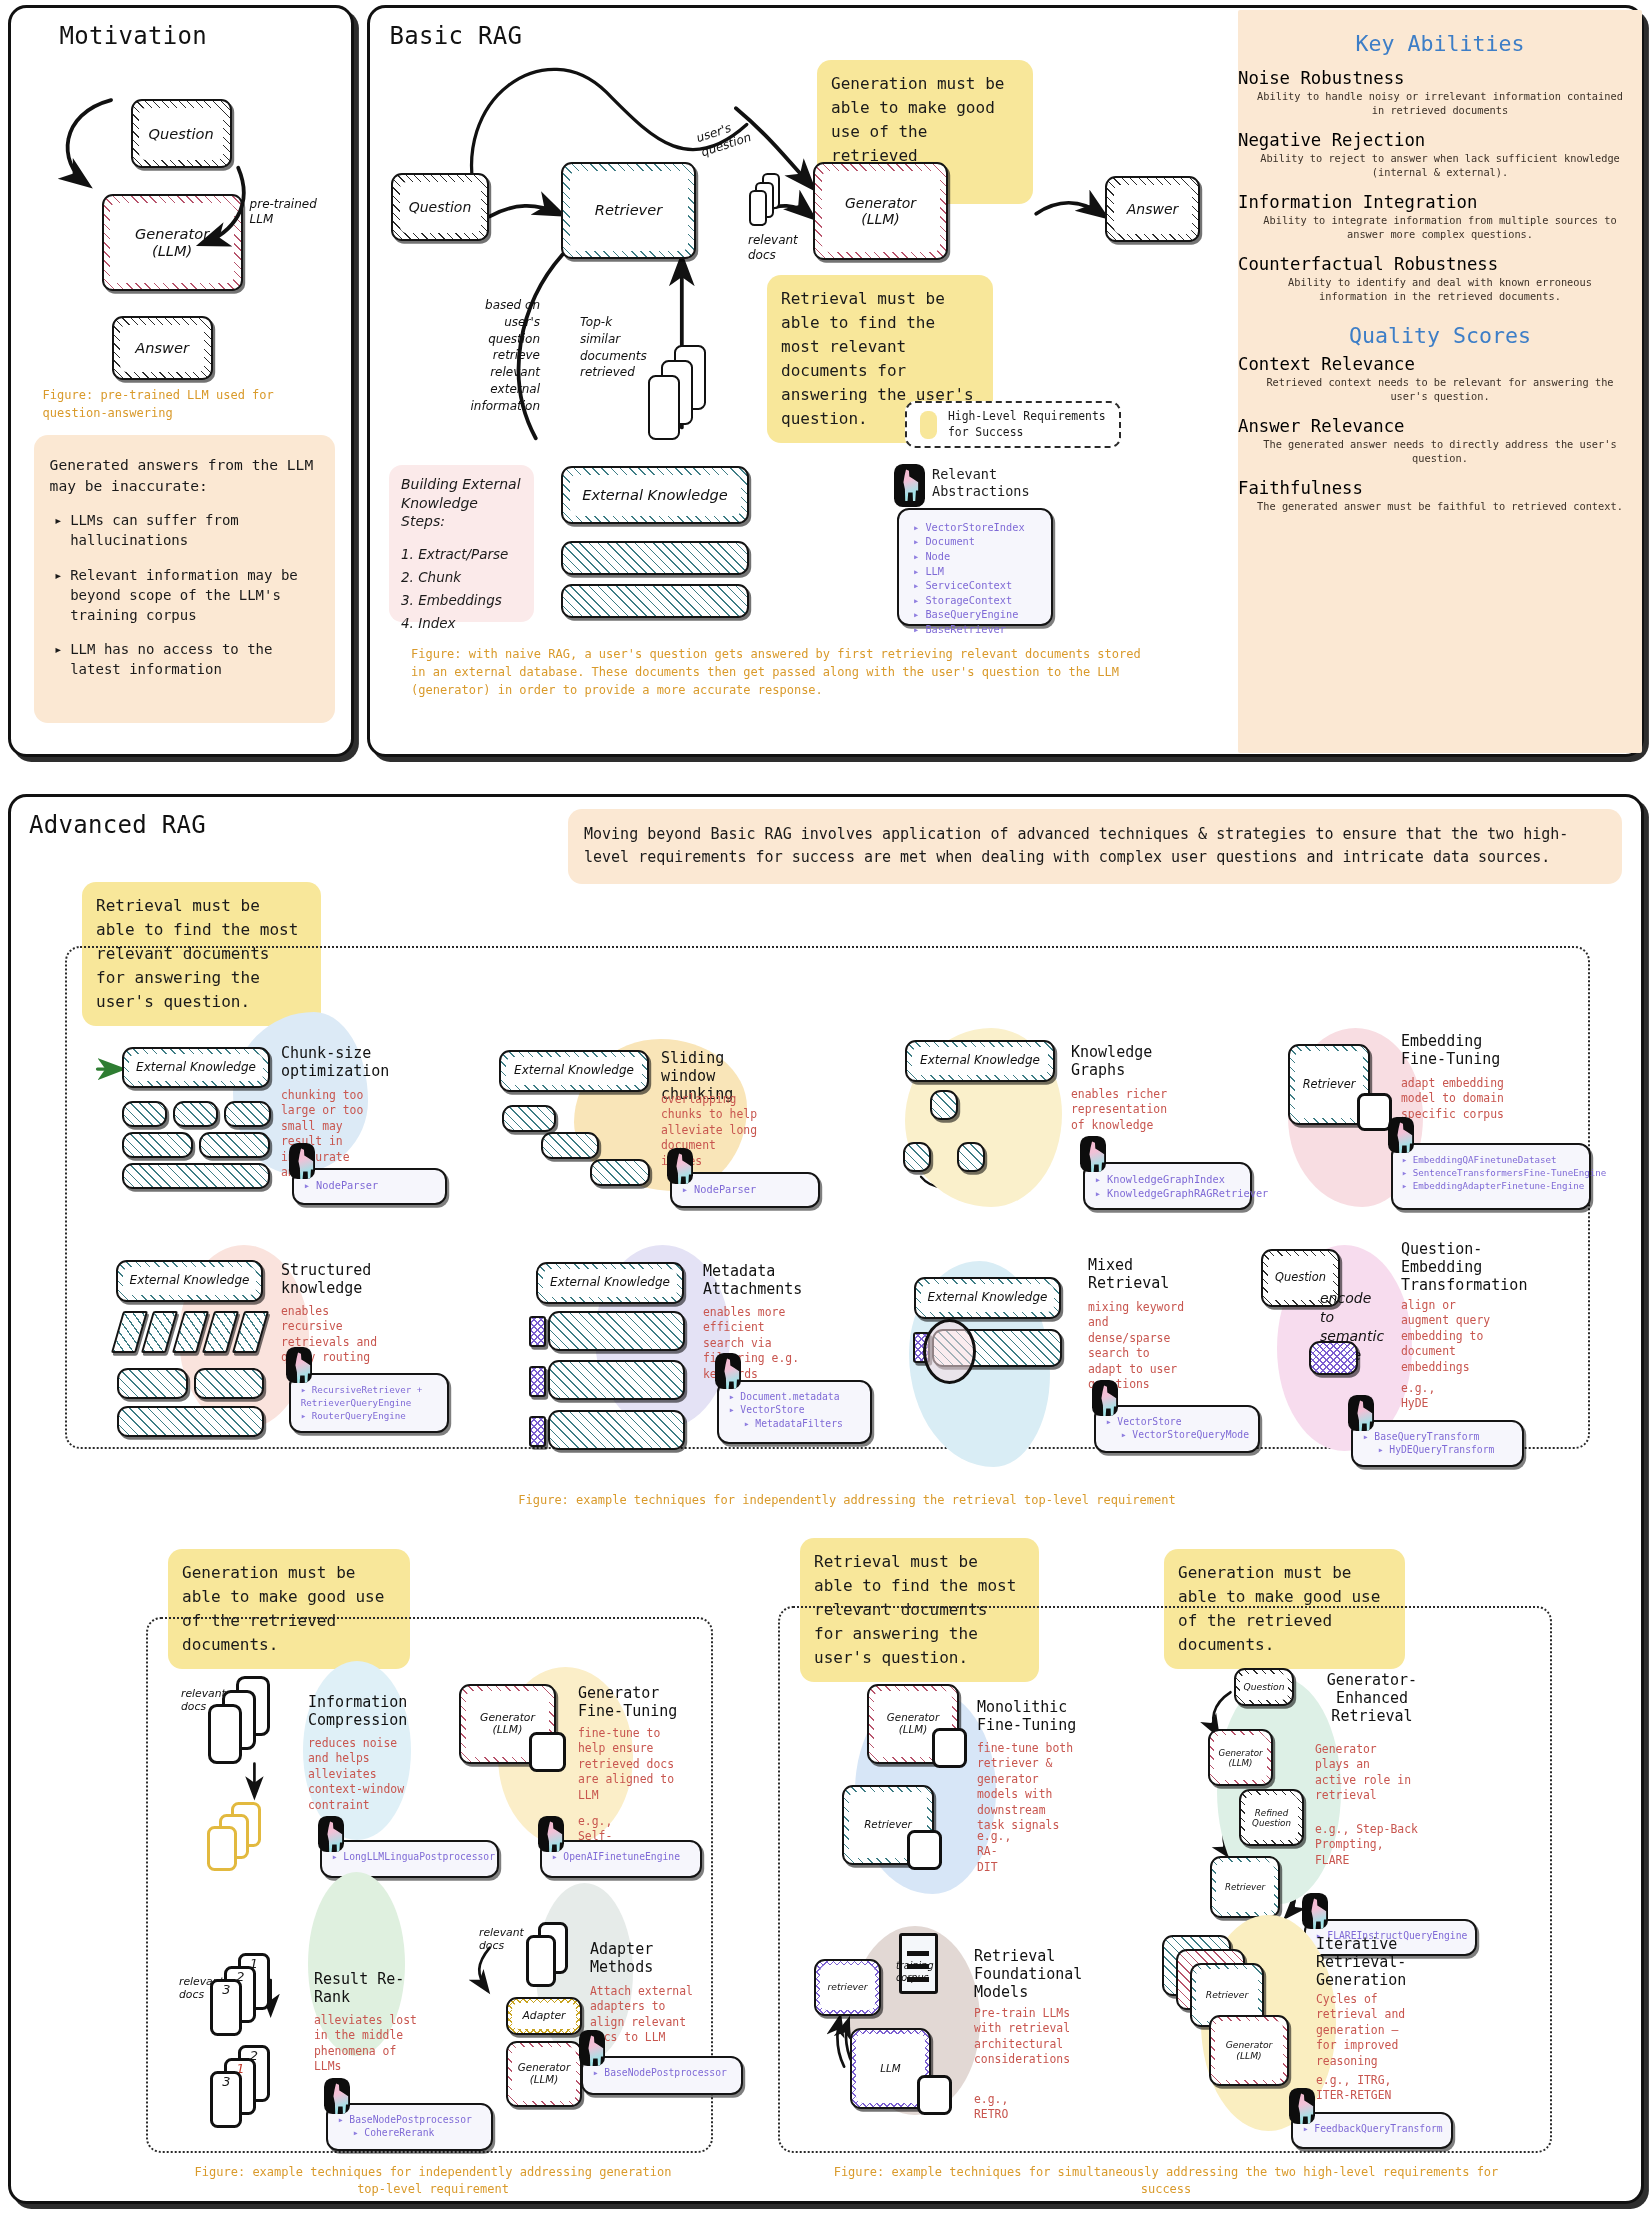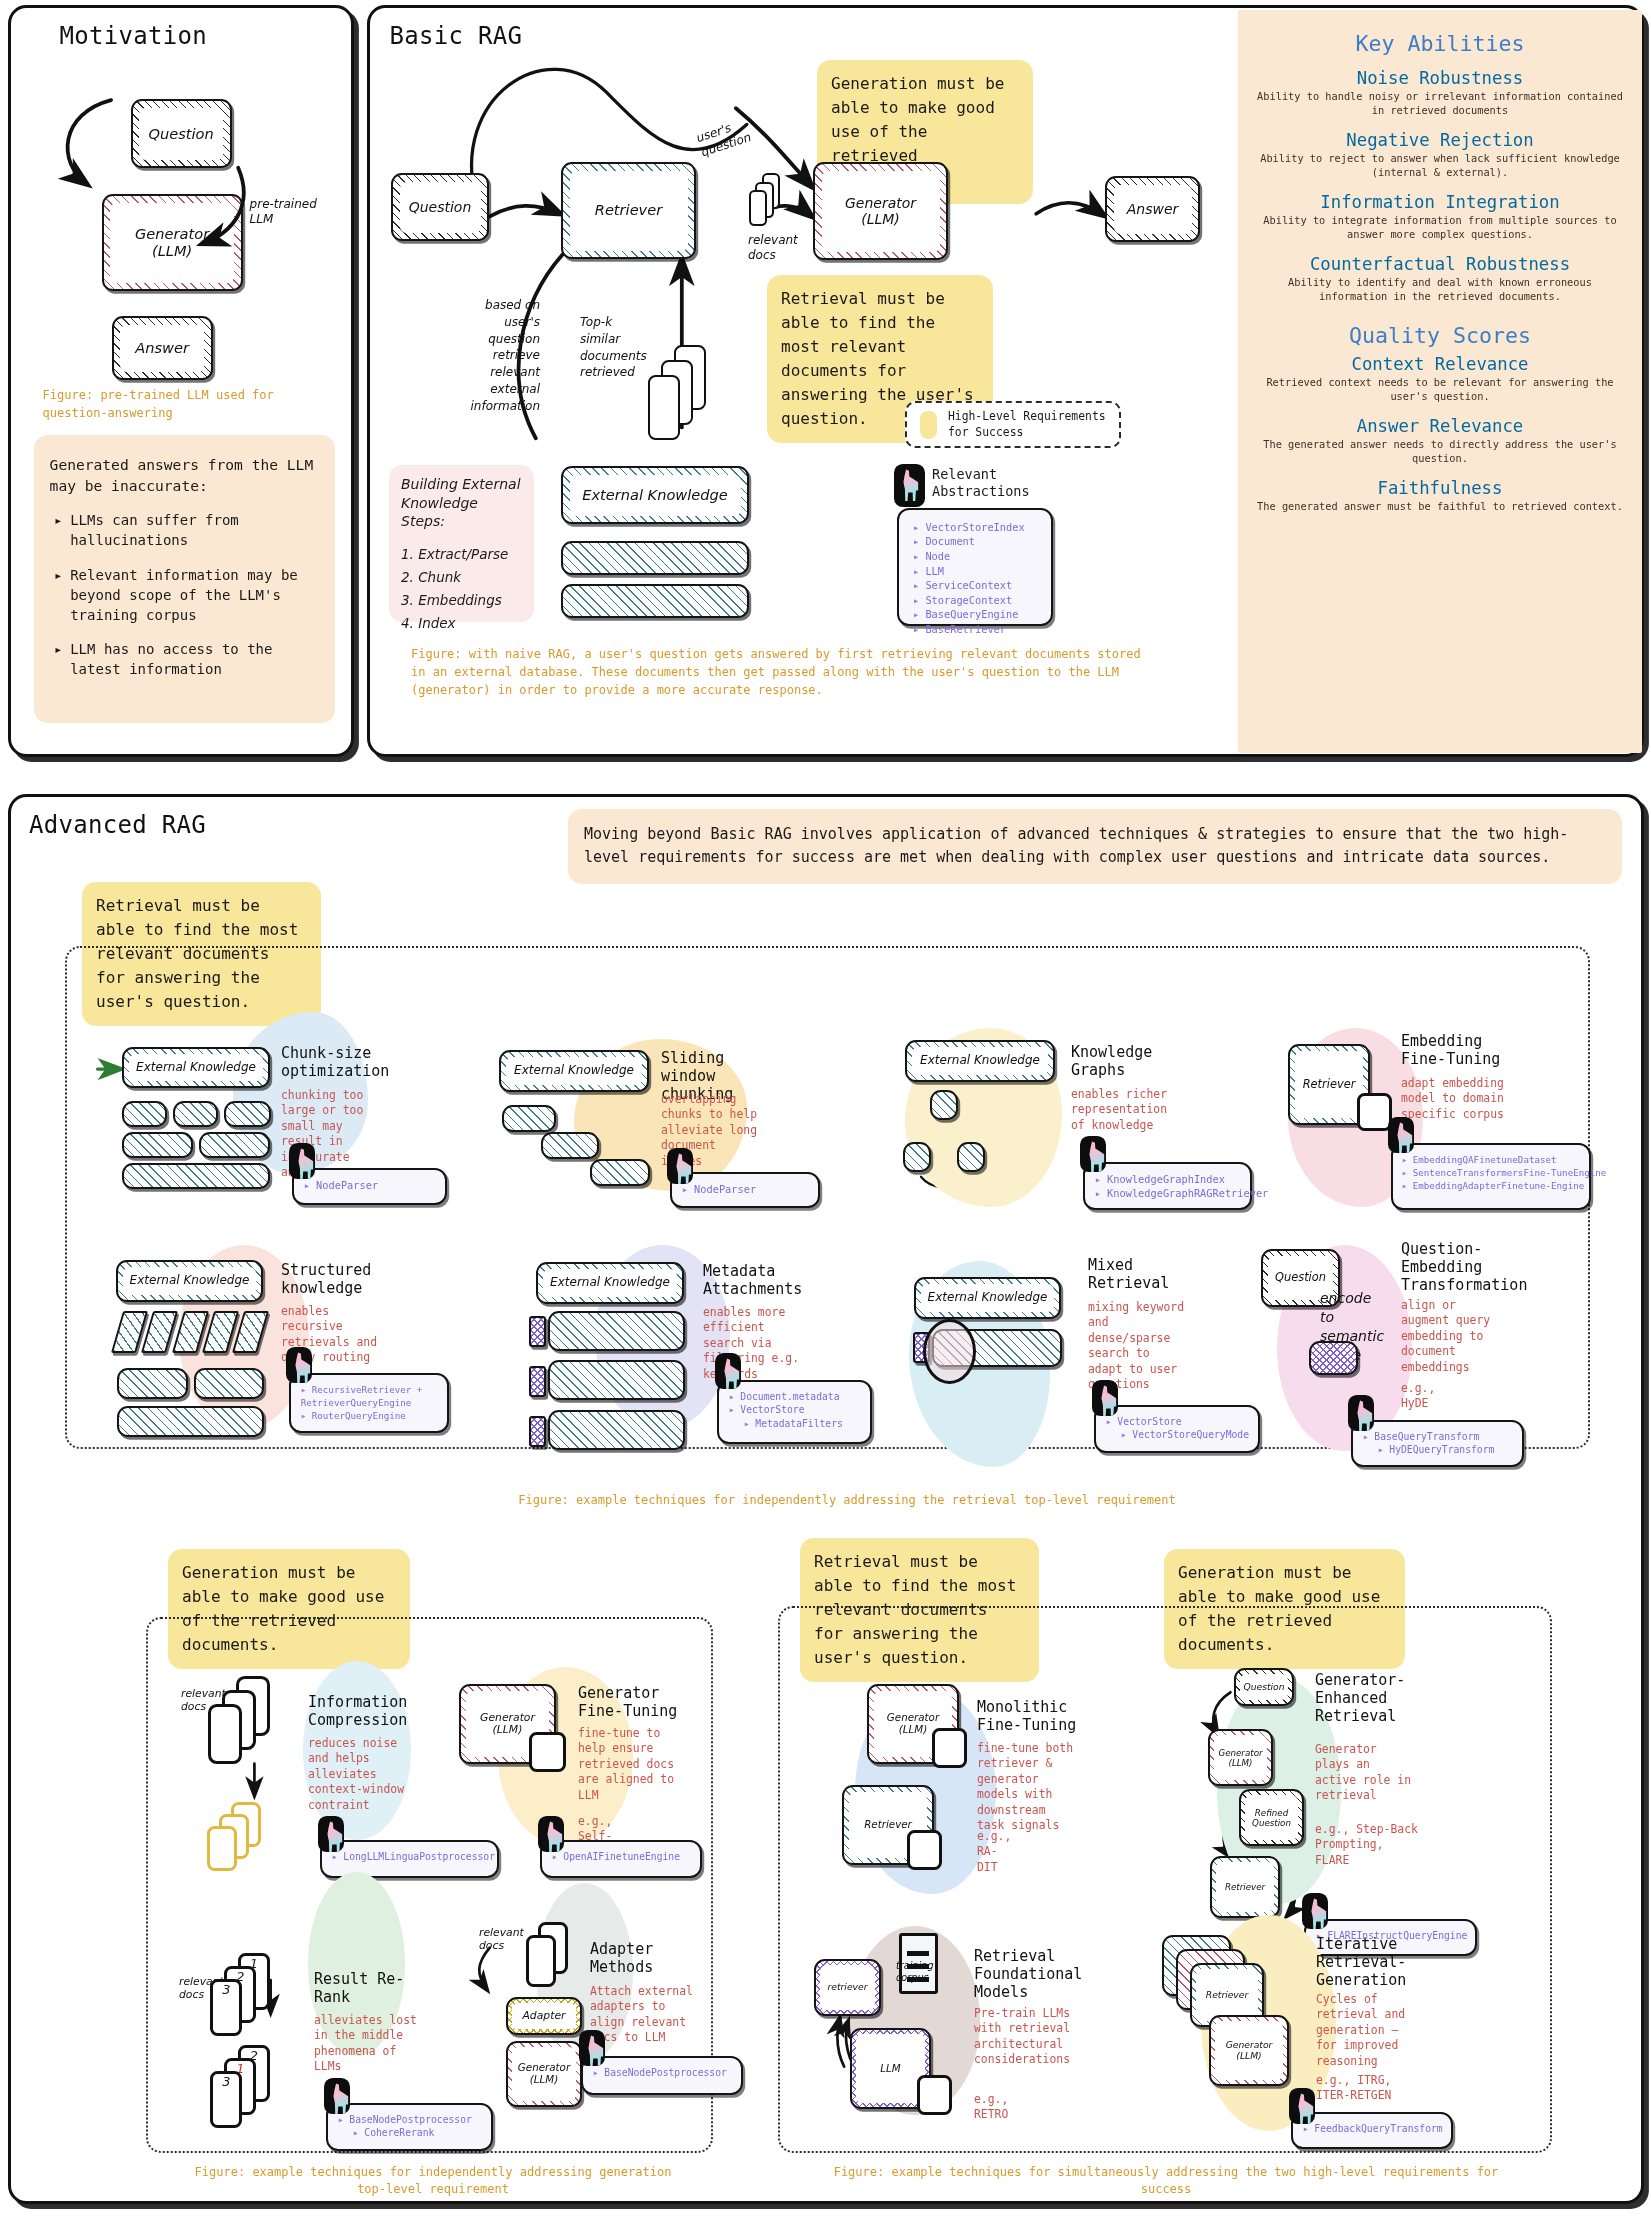--- a/index.html
+++ b/index.html
@@ -65,21 +65,21 @@
   .llama { position:absolute; width:31px; height:43px; background:#0d0d0d; border-radius:8.7px;
            z-index:6; overflow:hidden; }
   .llama::after{ content:""; position:absolute; left:6.5px; top:5.4px; width:18.4px; height:32px;
     background:linear-gradient(160deg,#f4b9cf 0%,#f2c0d6 35%,#9fe3e8 75%,#bfeef0 100%);
     clip-path:polygon(30% 0%,46% 4%,48% 22%,70% 30%,96% 40%,96% 66%,84% 66%,80% 100%,68% 100%,66% 72%,42% 72%,38% 100%,26% 100%,24% 62%,16% 40%,22% 20%);
   }
 
   
   .kap { position:absolute; background:#fbe8d3; border-radius:2px; }
   .kap h2 { text-align:center; color:#3d7ec7; font-size:21.6px; font-weight:normal; }
-  .kap h3 { text-align:center; color:#0369a1; font-size:17.3px; font-weight:normal; margin-top:12px; }
+  .kap h3 { color:#000000; font-size:17.3px; font-weight:normal; margin-top:12px; }
   .kap p  { text-align:center; color:#3b3128; font-size:10.3px; line-height:1.35; margin:2.2px 18.4px 0; }
   .dotbox  { position:absolute; border:2.2px dotted #2a2a2a; border-radius:15px; }
 
   .legend { position:absolute; border:2.2px dashed #2a2a2a; border-radius:10.8px;
             display:flex; align-items:center; gap:10.8px; padding:7.6px 13px; }
   .legend .sw { width:26px; height:28px; background:#f8e79a; border-radius:7.6px; }
   .legend .lt { font-size:11.4px; line-height:1.35; }
 
   .bullet-list { list-style:none; }
   .bullet-list li { position:relative; padding-left:20.6px; margin-top:15px; font-size:14px; line-height:1.42; }
@@ -610,21 +610,21 @@
   </div>
   <div class="hbox hatch-plain" style="left:1239px;top:1789px;width:65px;height:57px;font-size:8.7px;">
     <div class="inner-white" style="inset:3.8px;"></div>
       <div class="hlabel" style="white-space:pre-line;">Refined
 Question</div>
   </div>
   <div class="hbox hatch-teal" style="left:1210px;top:1856px;width:70px;height:62px;font-size:8.7px;">
     <div class="inner-white" style="inset:3.8px;"></div>
       <div class="hlabel">Retriever</div>
   </div>
-  <div class="tech-title" style="left:1315px;top:1671px;width:114px;">Generator-Enhanced Retrieval</div>
+  <div class="tech-title" style="left:1315px;top:1671px;width:114px;text-align:center;">Generator-Enhanced Retrieval</div>
   <div class="tech-desc" style="left:1315px;top:1742px;width:97px;">Generator plays an active role in retrieval</div>
   <div class="tech-eg" style="left:1315px;top:1822px;width:108px;">e.g., Step-Back Prompting, FLARE</div>
   <div class="llama" style="left:1302px;top:1893px;width:26px;height:36px;"></div>
   <div class="abscard" style="left:1304px;top:1919px;width:173px;height:37px;padding:7.6px 9.7px;">
     <ul>
         <li style="font-size:9.7px;">FLAREInstructQueryEngine</li>
       </ul>
   </div>
 
   <div class="blob" style="left:850px;top:1926px;width:130px;height:189px;background:#e2d8d4;border-radius:50%/50%;"></div>

